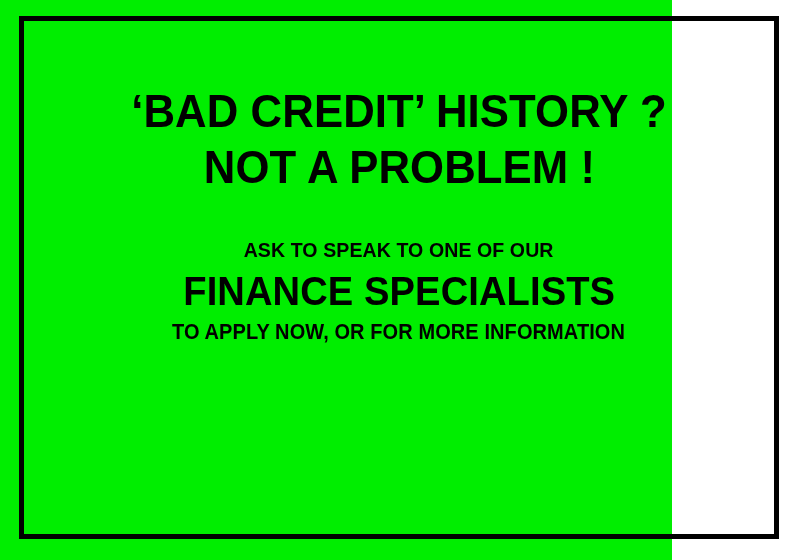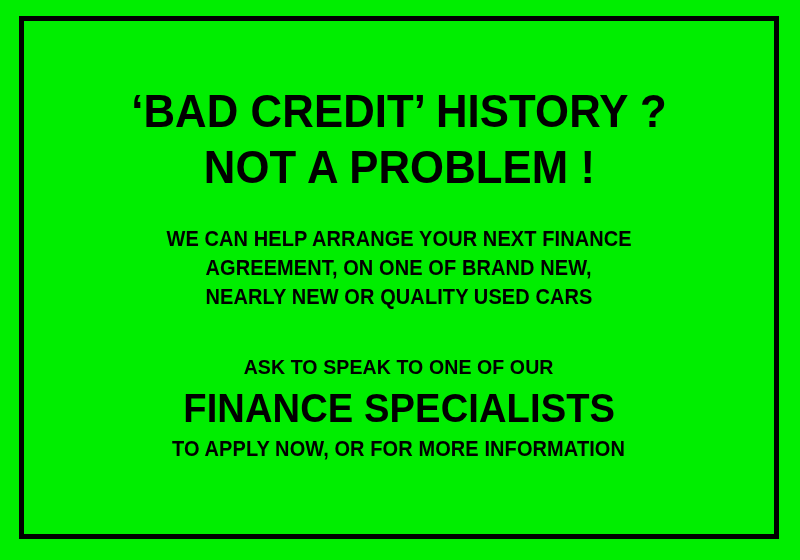--- a/index.html
+++ b/index.html
@@ -10,21 +10,21 @@
 
   body {
     width: 800px;
     height: 560px;
     overflow: hidden;
     font-family: "Liberation Sans", "DejaVu Sans", sans-serif;
   }
 
   #poster {
     position: relative;
-    width: 800px;
+    width: 672px;
     height: 560px;
     background: #00ee00;
     box-sizing: border-box;
   }
 
   
   #poster-frame {
     position: absolute;
     left: 19px;
     top: 16px;
@@ -130,25 +130,20 @@
 
   <div id="poster-frame"></div>
 
   <div id="poster-content">
 
     <div id="headline-block">
       <span class="line headline-line">‘BAD CREDIT’ HISTORY ?</span>
       <span class="line headline-line">NOT A PROBLEM !</span>
     </div>
 
-    <div id="body-block">
-      <span class="line body-line">WE CAN HELP ARRANGE YOUR NEXT FINANCE</span>
-      <span class="line body-line">AGREEMENT, ON ONE OF BRAND NEW,</span>
-      <span class="line body-line">NEARLY NEW OR QUALITY USED CARS</span>
-    </div>
 
     <div id="cta-block">
       <span class="line cta-lead">ASK TO SPEAK TO ONE OF OUR</span>
       <span class="line cta-emphasis">FINANCE SPECIALISTS</span>
       <span class="line cta-footer">TO APPLY NOW, OR FOR MORE INFORMATION</span>
     </div>
 
   </div>
 </div>
 

